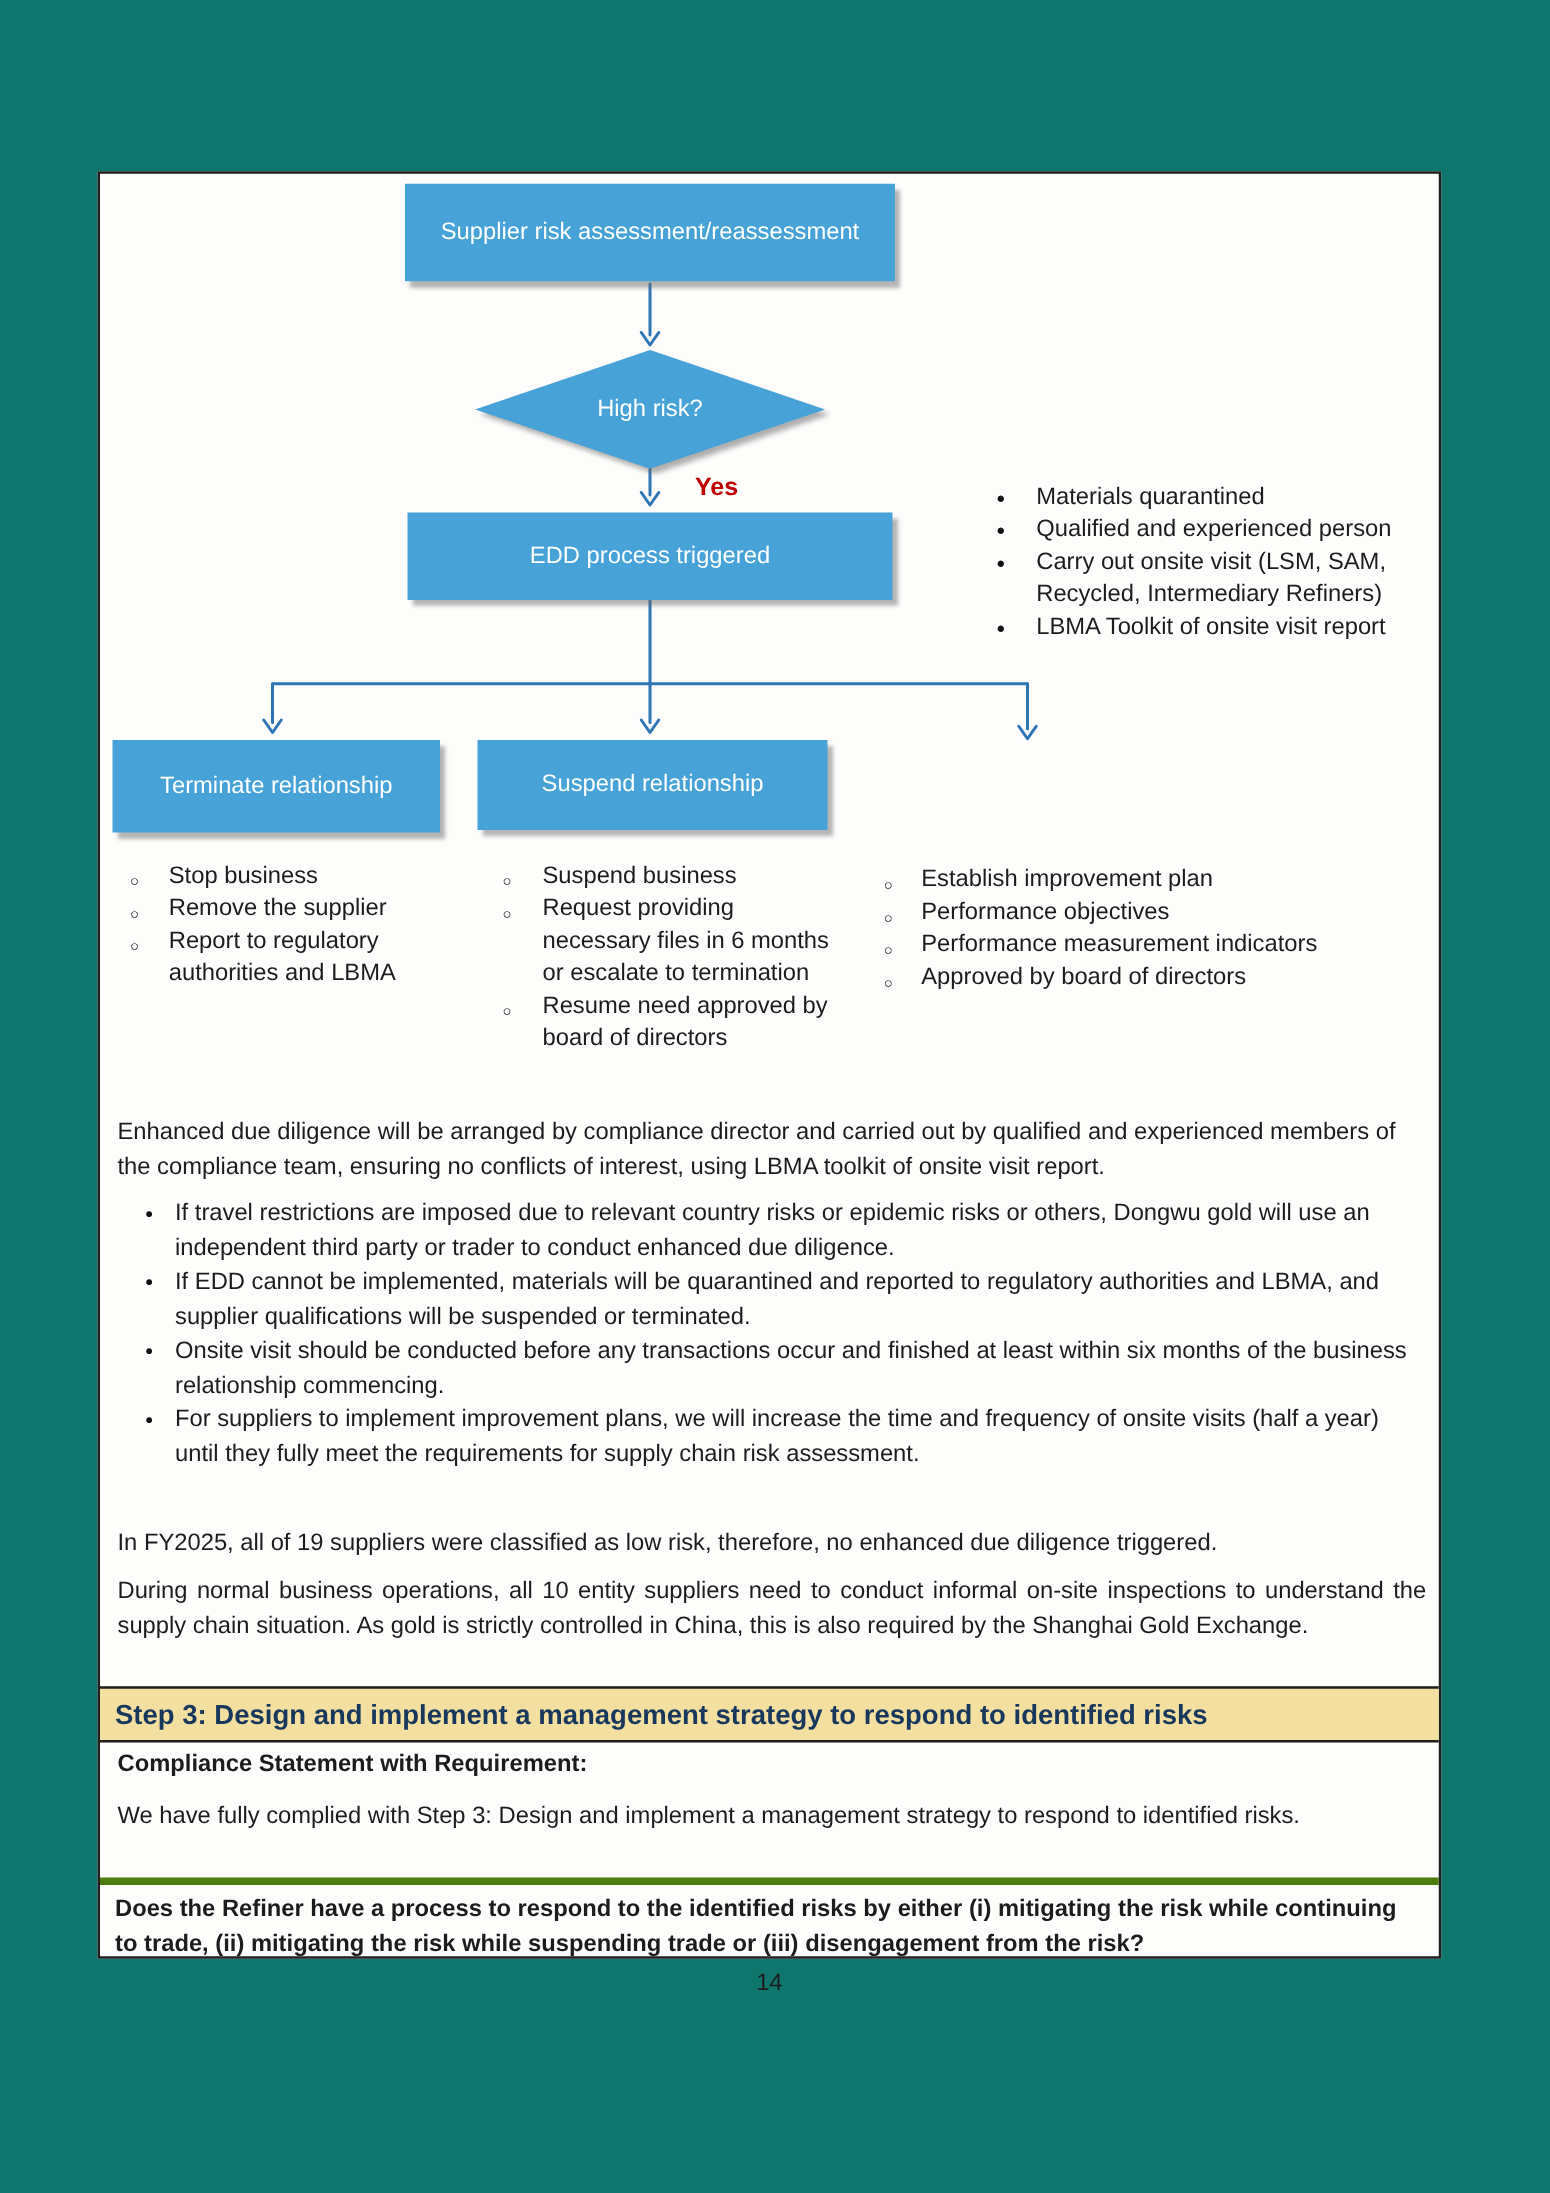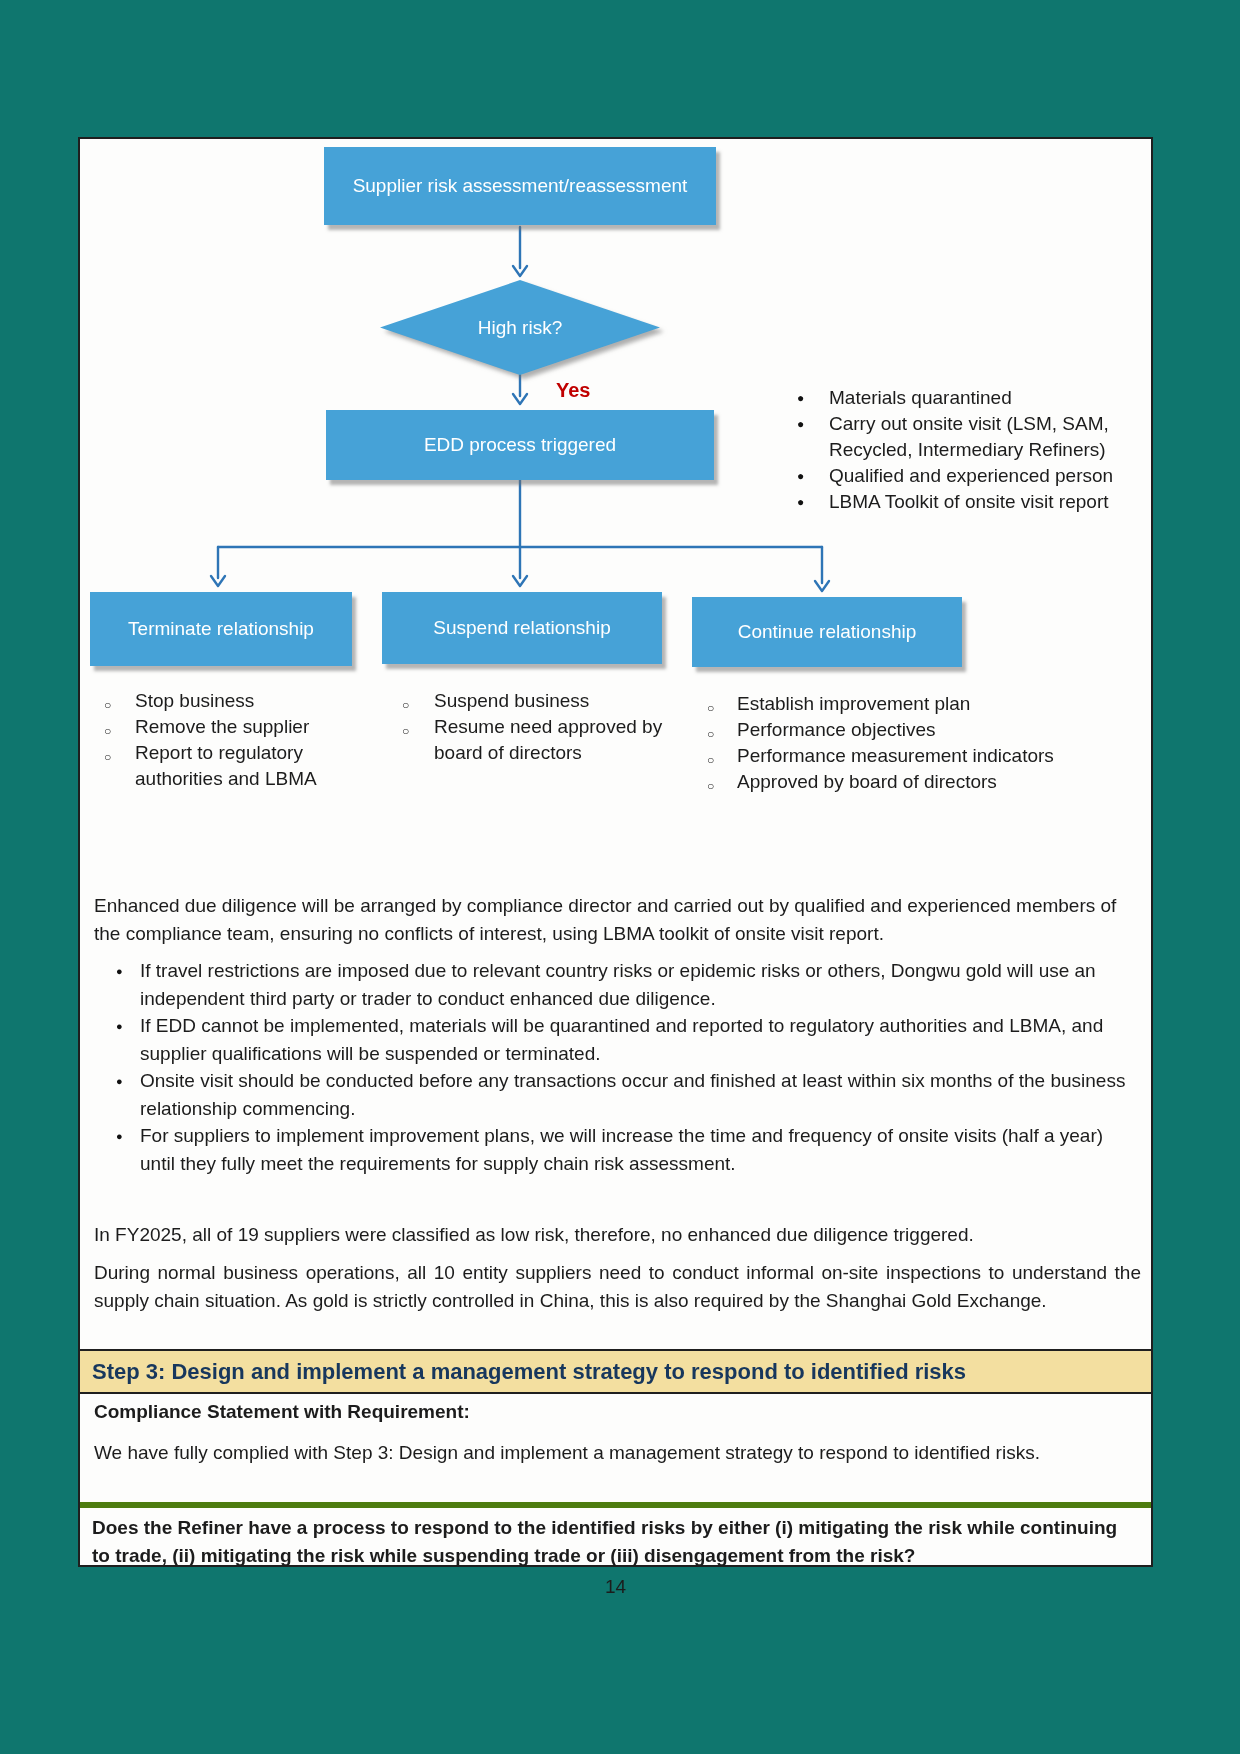--- a/index.html
+++ b/index.html
@@ -111,36 +111,36 @@
       <div class="shape"></div>
       <span>High risk?</span>
     </div>
 
     <div class="yes-label">Yes</div>
 
     <div class="fc-node fc-edd">EDD process triggered</div>
 
     <ul class="edd-notes">
       <li>Materials quarantined</li>
+      <li>Qualified and experienced person</li>
       <li>Carry out onsite visit (LSM, SAM, Recycled, Intermediary Refiners)</li>
-      <li>Qualified and experienced person</li>
       <li>LBMA Toolkit of onsite visit report</li>
     </ul>
 
     <div class="branch-box bb0">Terminate relationship</div>
     <div class="branch-box bb1">Suspend relationship</div>
-    <div class="branch-box bb2">Continue relationship</div>
 
     <ul class="olist ol0">
       <li>Stop business</li>
       <li>Remove the supplier</li>
       <li>Report to regulatory authorities and LBMA</li>
     </ul>
     <ul class="olist ol1">
       <li>Suspend business</li>
+      <li>Request providing necessary files in 6 months or escalate to termination</li>
       <li>Resume need approved by board of directors</li>
     </ul>
     <ul class="olist ol2">
       <li>Establish improvement plan</li>
       <li>Performance objectives</li>
       <li>Performance measurement indicators</li>
       <li>Approved by board of directors</li>
     </ul>
 
     <p class="para p1">Enhanced due diligence will be arranged by compliance director and carried out by qualified and experienced members of the compliance team, ensuring no conflicts of interest, using LBMA toolkit of onsite visit report.</p>

